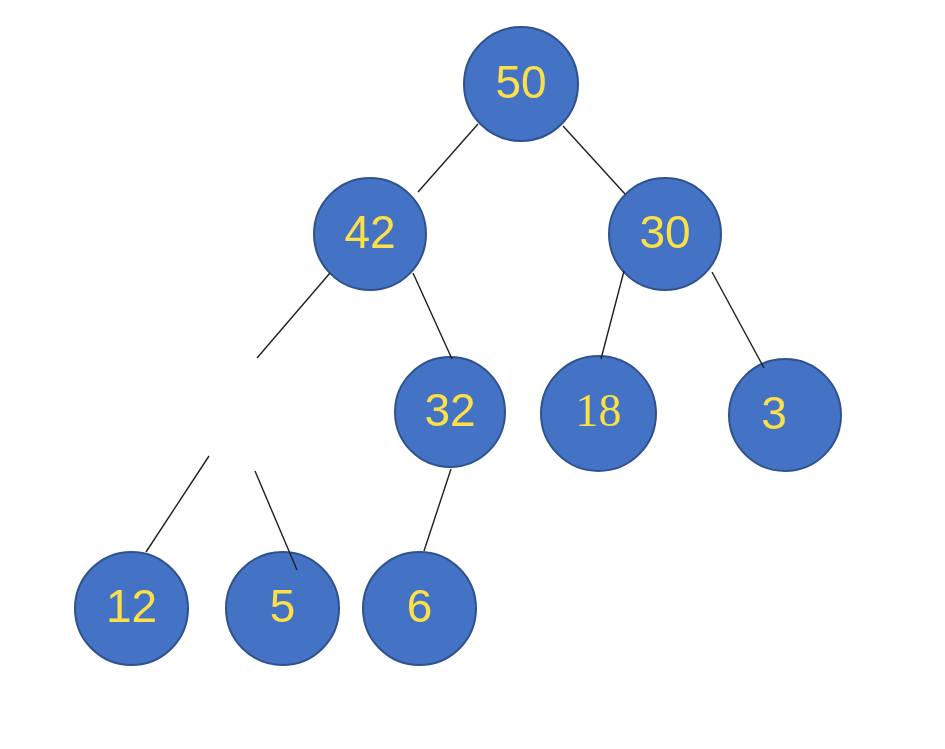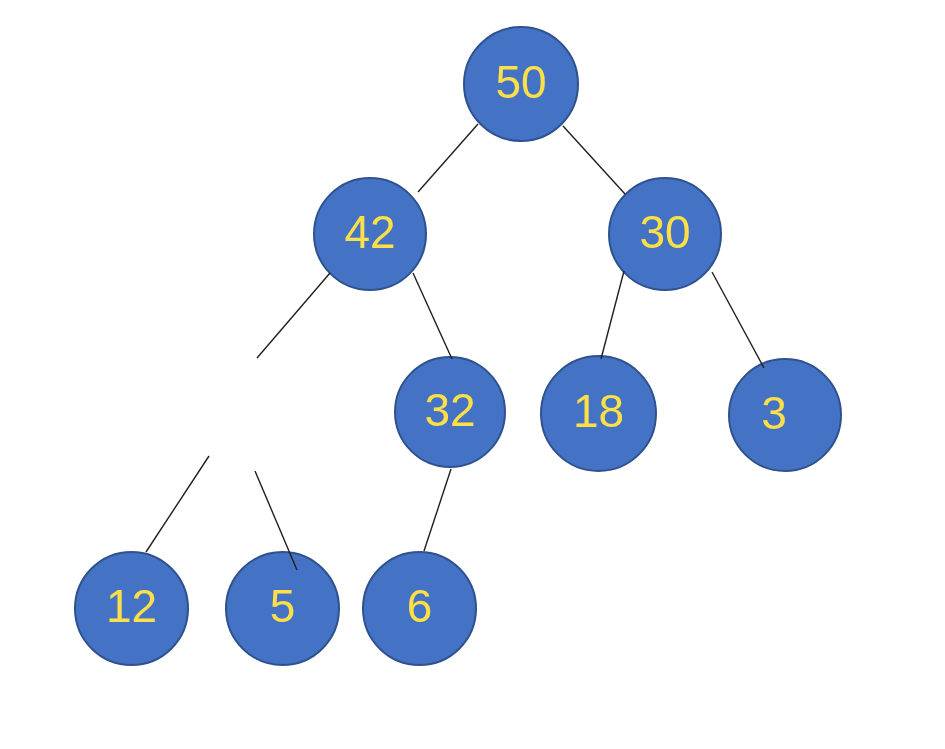--- a/index.html
+++ b/index.html
@@ -58,21 +58,21 @@
   <div class="node" style="left:313px; top:177px; width:114px; height:114px;">
     <span class="node-label">42</span>
   </div>
   <div class="node" style="left:608px; top:177px; width:114px; height:114px;">
     <span class="node-label">30</span>
   </div>
 
   <div class="node" style="left:394px; top:356px; width:112px; height:112px;">
     <span class="node-label">32</span>
   </div>
-  <div class="node" style="left:540px; top:355px; width:117px; height:117px;">
+  <div class="node" style="left:540px; top:355px; width:117px; height:117px;font-family:Liberation Serif, serif;">
     <span class="node-label">18</span>
   </div>
   <div class="node shift-left" style="left:728px; top:358px; width:114px; height:114px;">
     <span class="node-label">3</span>
   </div>
 
   <div class="node" style="left:74px; top:551px; width:115px; height:115px;">
     <span class="node-label">12</span>
   </div>
   <div class="node" style="left:225px; top:551px; width:115px; height:115px;">

